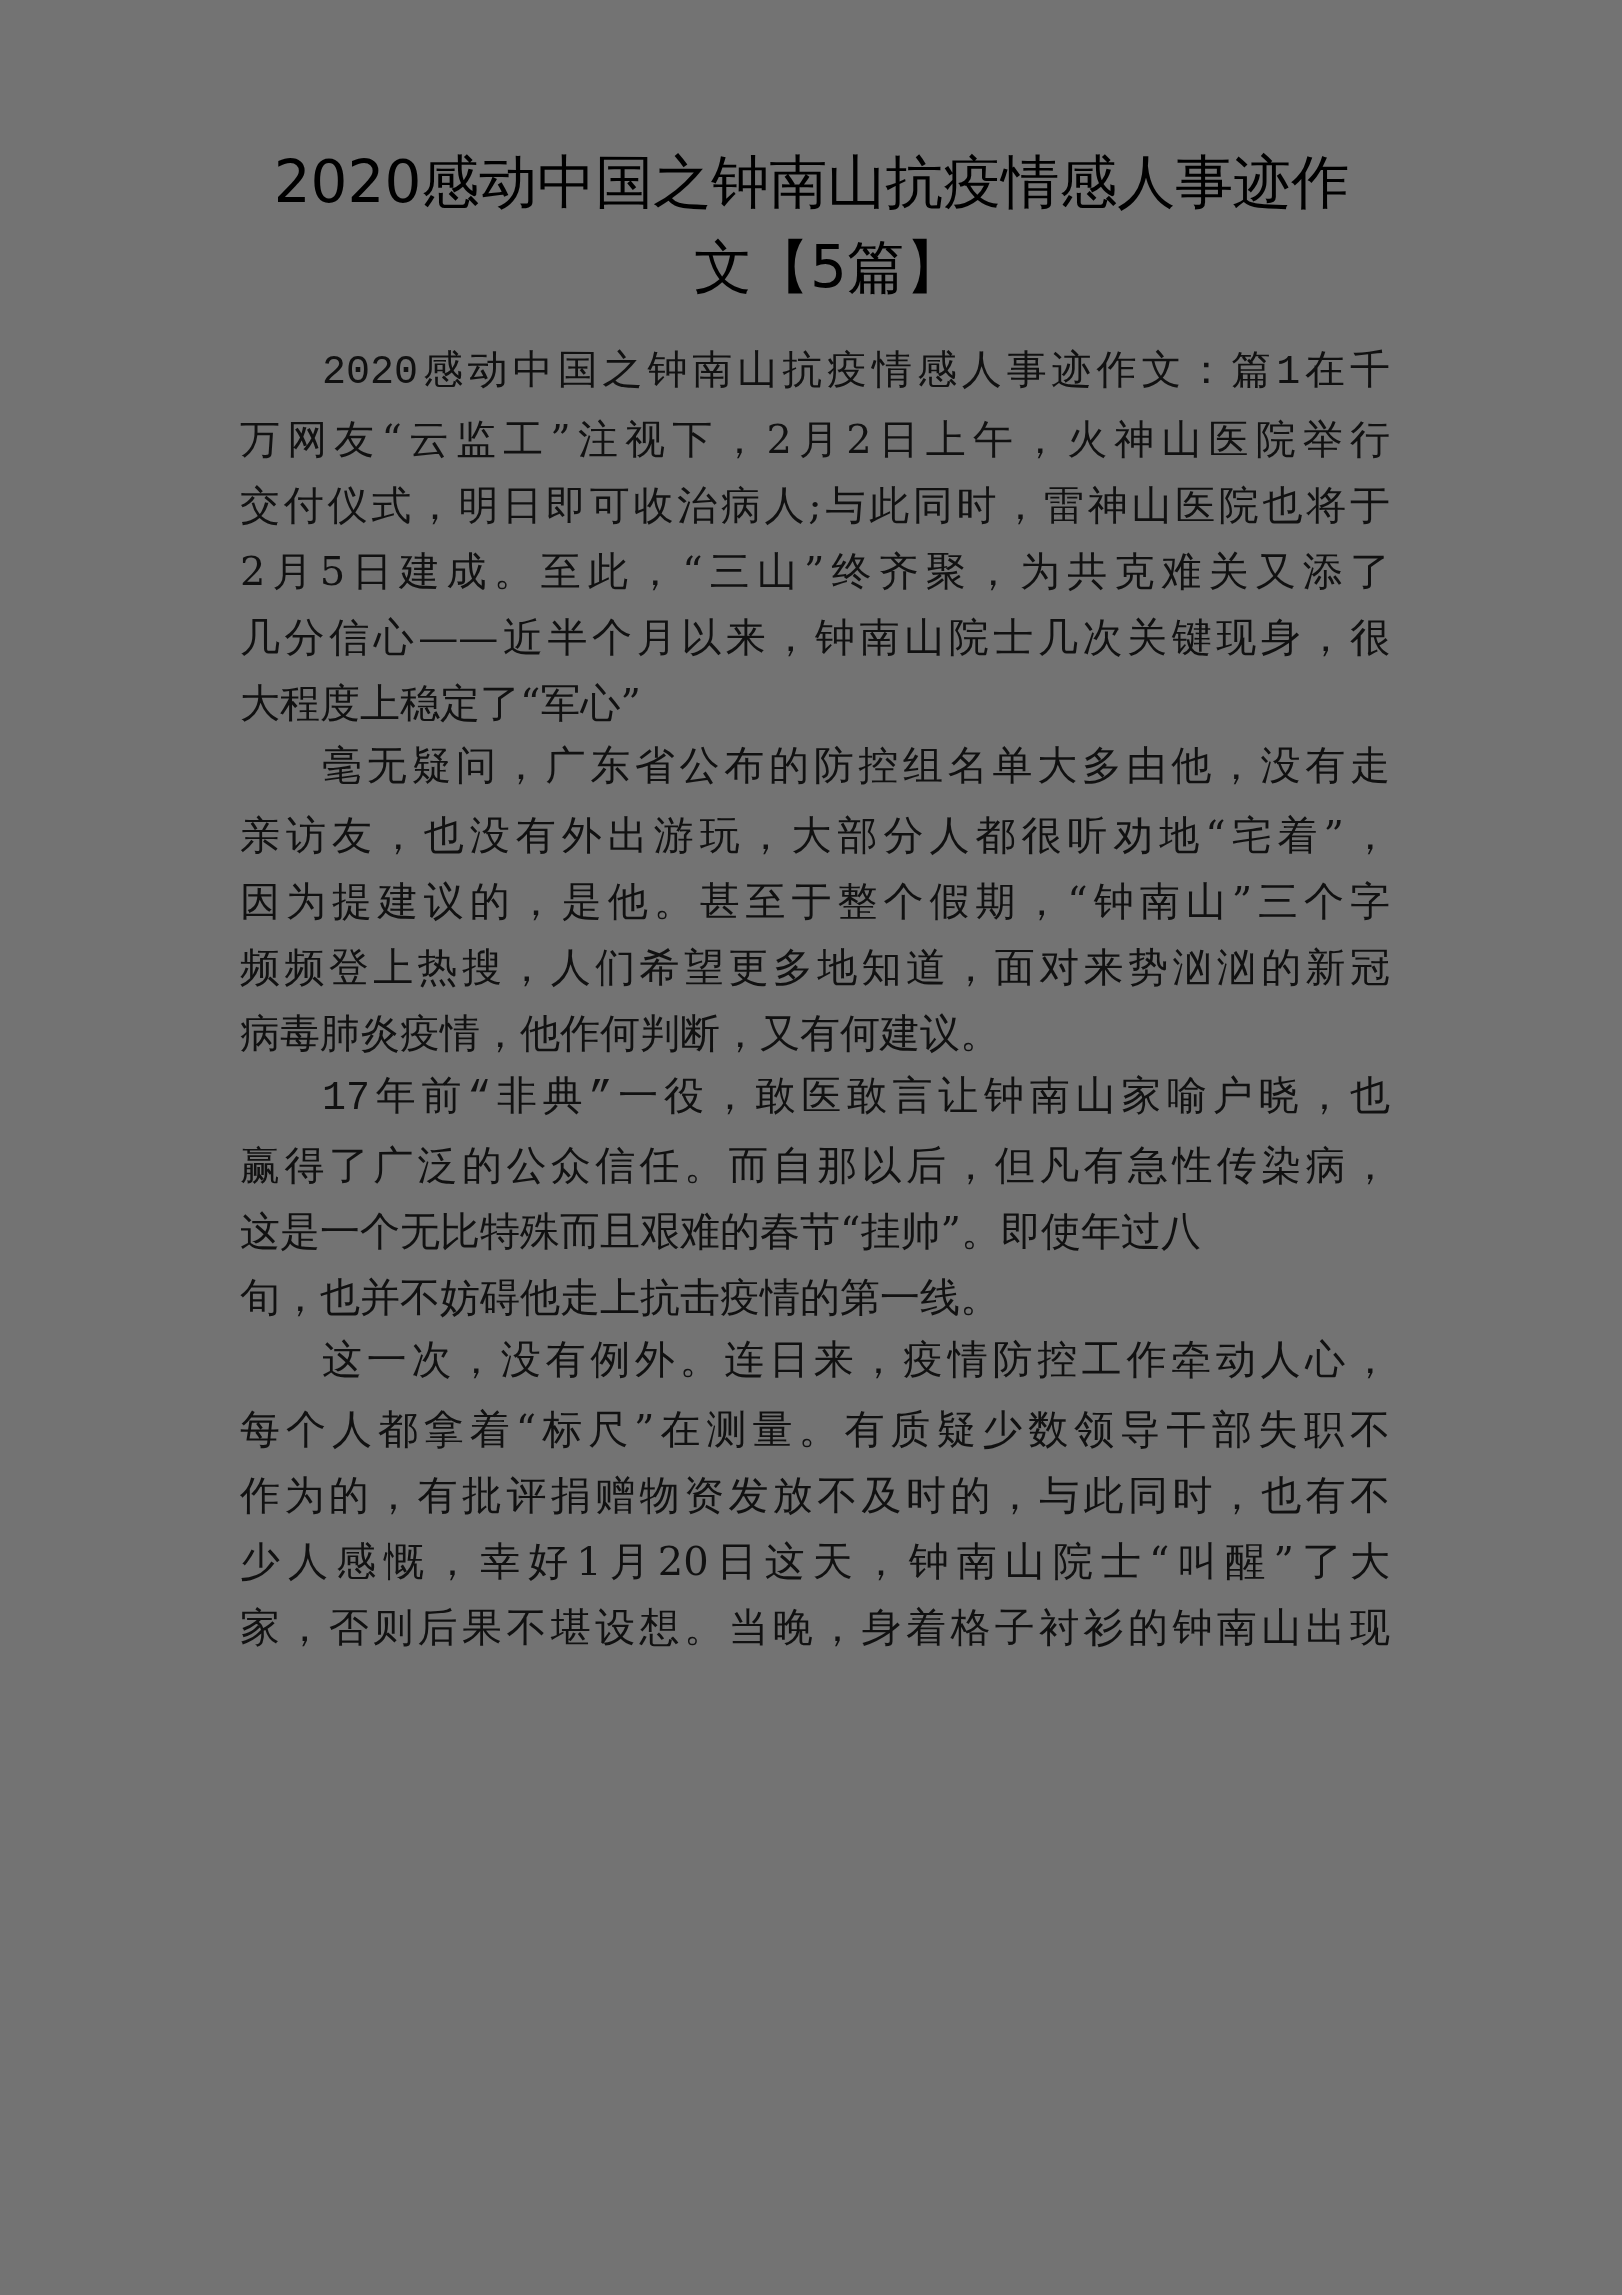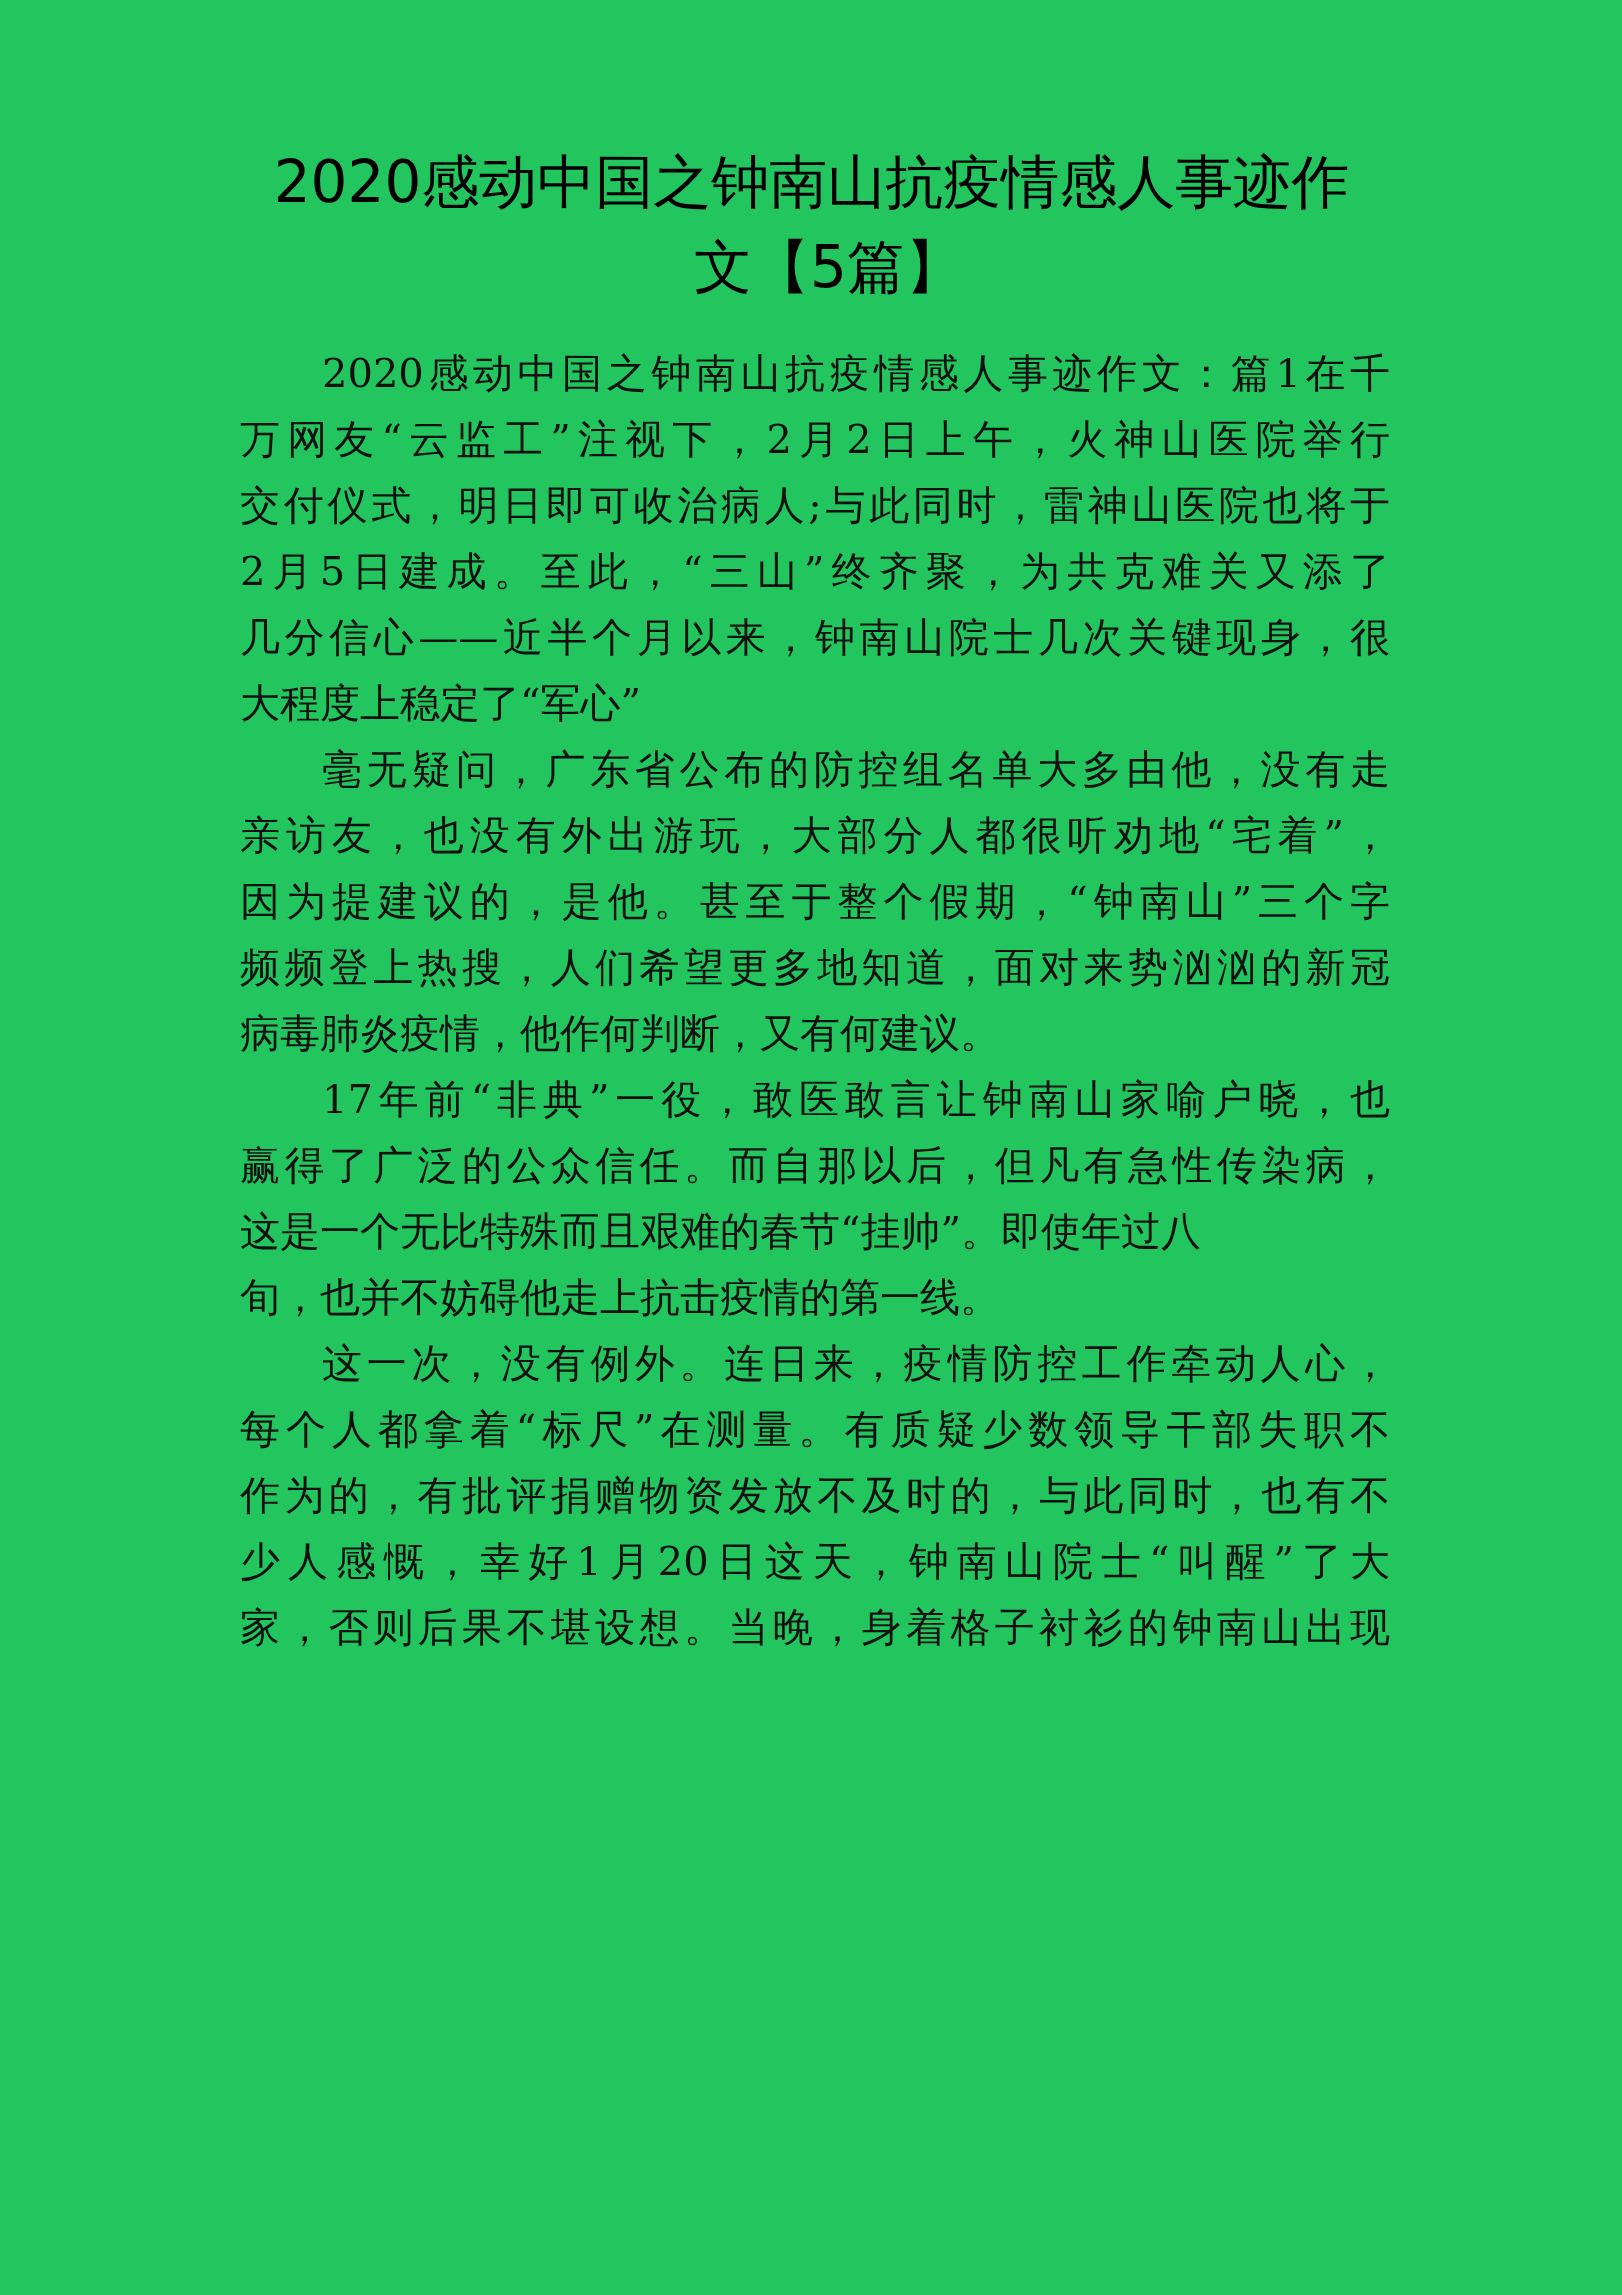--- a/index.html
+++ b/index.html
@@ -1,26 +1,26 @@
 <!DOCTYPE html>
 <html style="font-size:14px"><head>
 <meta charset="utf-8">
 <style>
   html, body { margin:0; padding:0; background:#ffffff; }
   body { width:1623px; height:2295px; position:relative; overflow:hidden; }
-  .page { position:absolute; left:0; top:0; width:1623px; height:2295px; background:#22c55e; }
+  .page { position:absolute; left:0; top:0; width:1623px; height:2295px; background:#737373; }
   .title { position:absolute; left:0; width:1623px; text-align:center;
     font-family:"DejaVu Sans", "Liberation Sans", sans-serif; font-size:58px; color:#000; line-height:84px; }
   .t1 { top:140px; }
   .t2 { top:225px;margin-left:17px; }
   .body { position:absolute; left:240px; top:340px; width:1150px;
     font-family:"DejaVu Serif", "Liberation Serif", serif; font-size:40px; color:#111; }
   .line { height:66px; line-height:66px; white-space:nowrap; text-align:justify; text-align-last:justify; }
   .line.last { text-align-last:left; }
-  .indent { padding-left:82px; }
+  .indent { padding-left:82px;font-family:Liberation Mono, monospace; }
 </style>
 </head>
 <body>
 
 <div class="page">
   <div class="title t1">2020感动中国之钟南山抗疫情感人事迹作</div>
   <div class="title t2">文【5篇】</div>
 
   <div class="body">
     <div>

